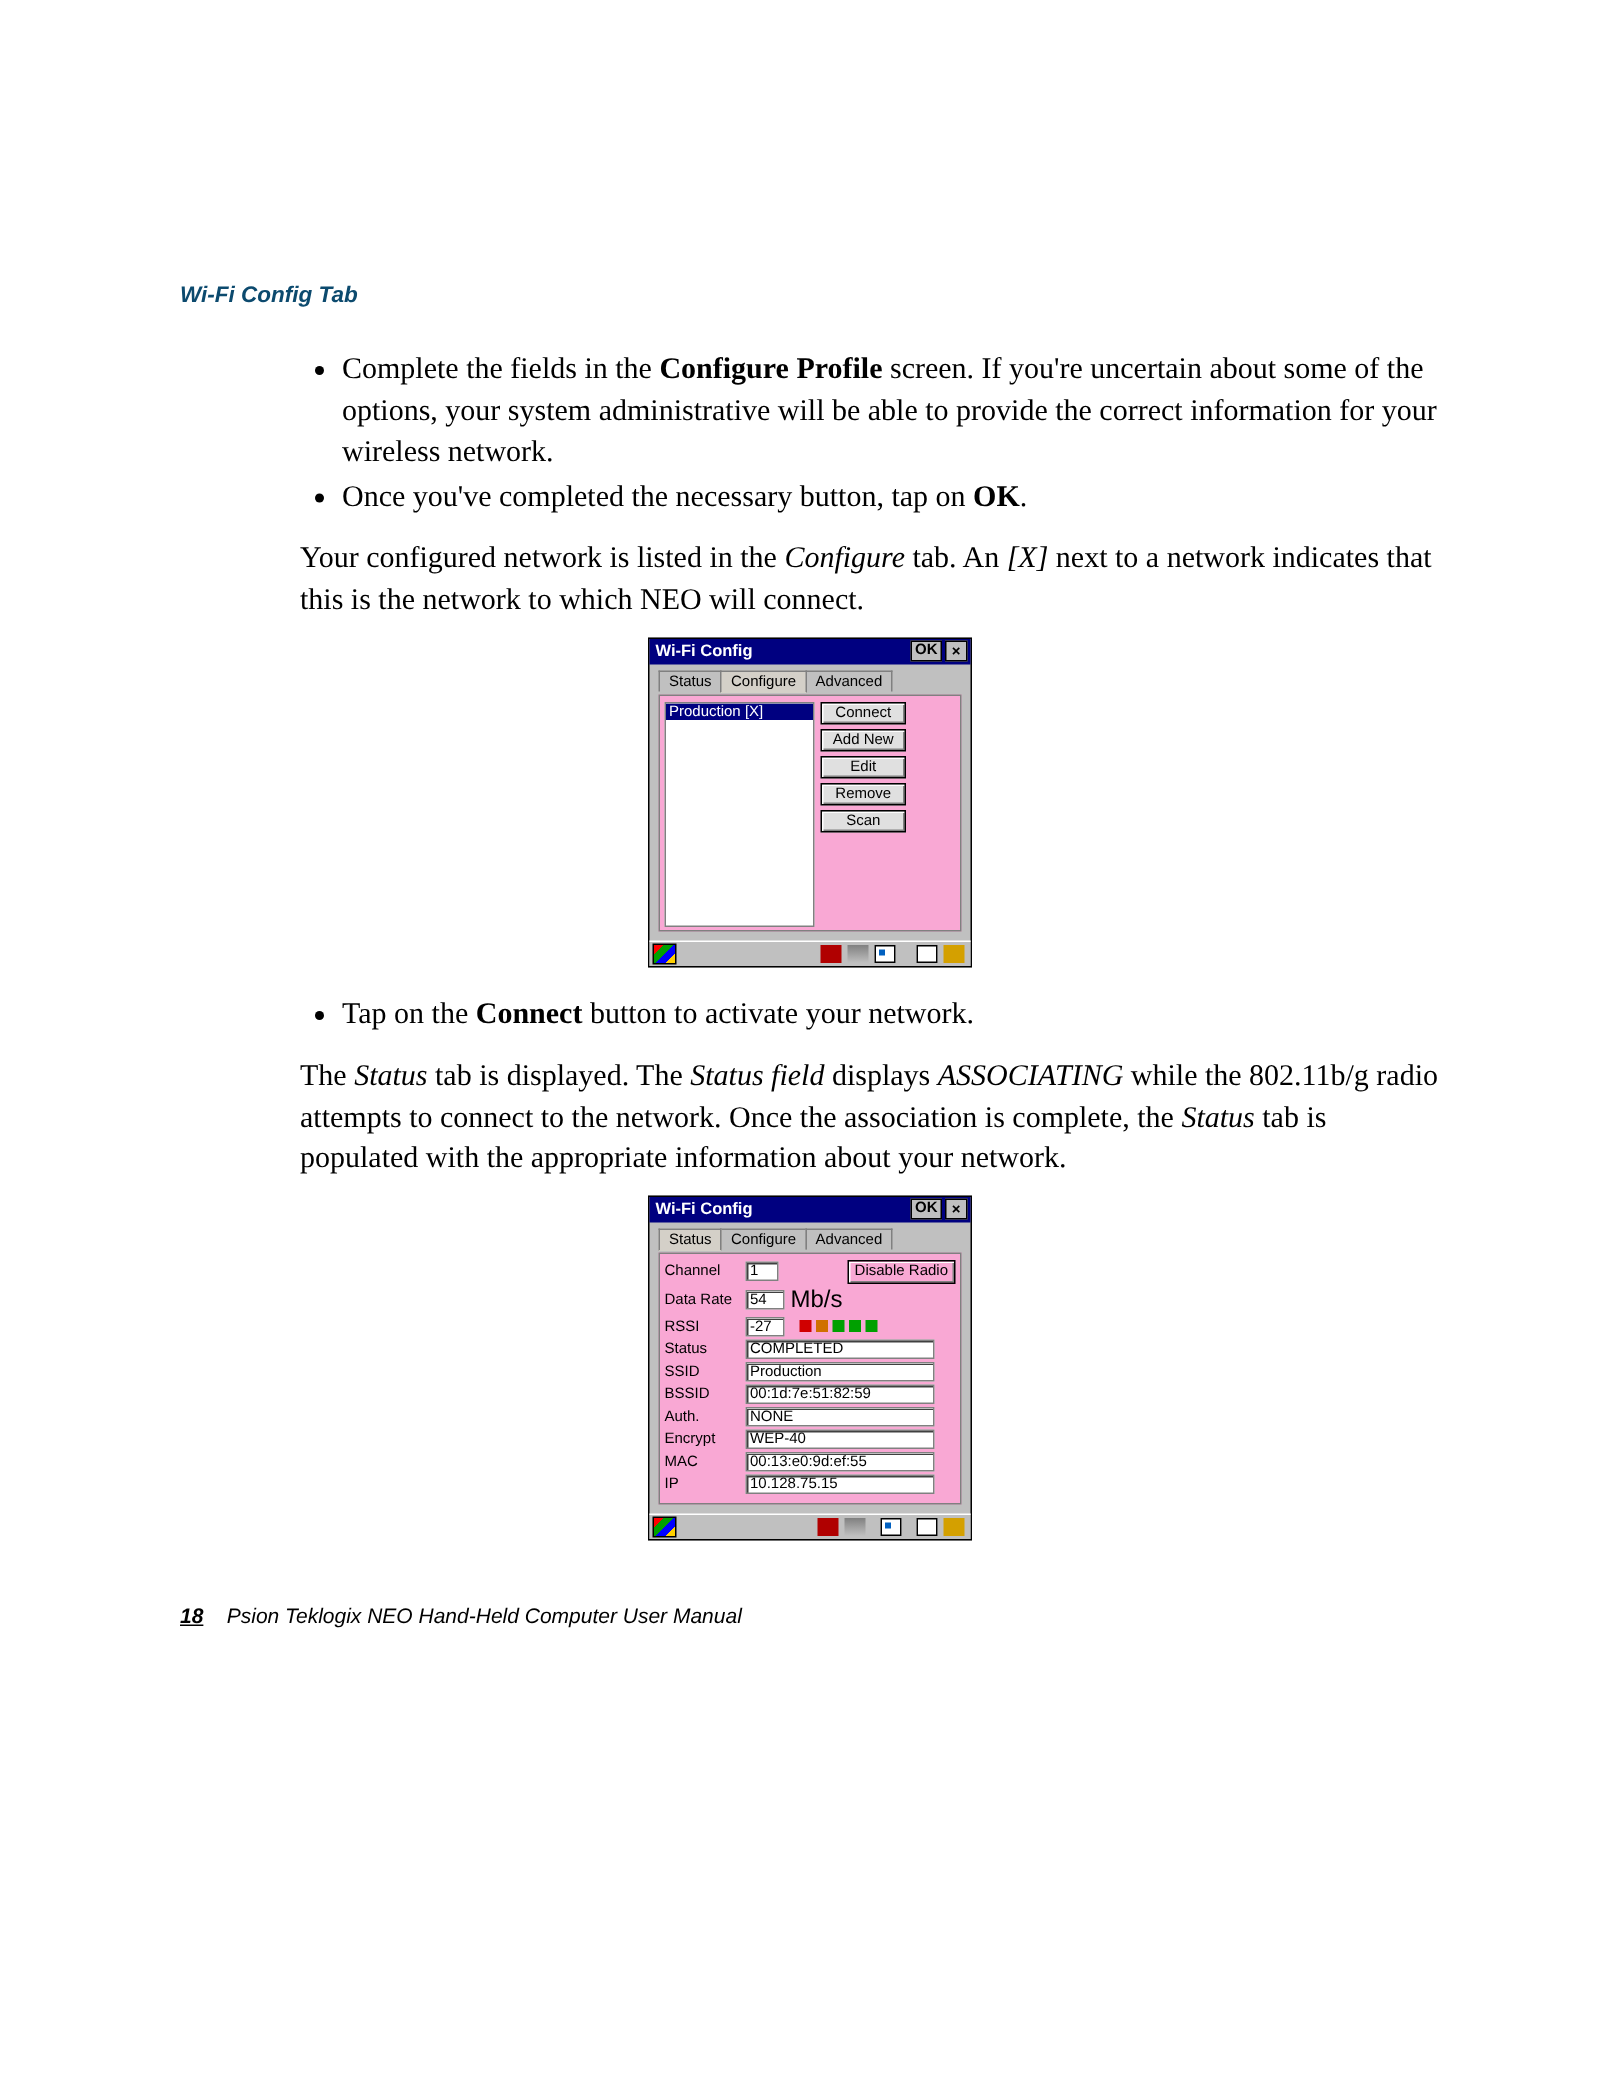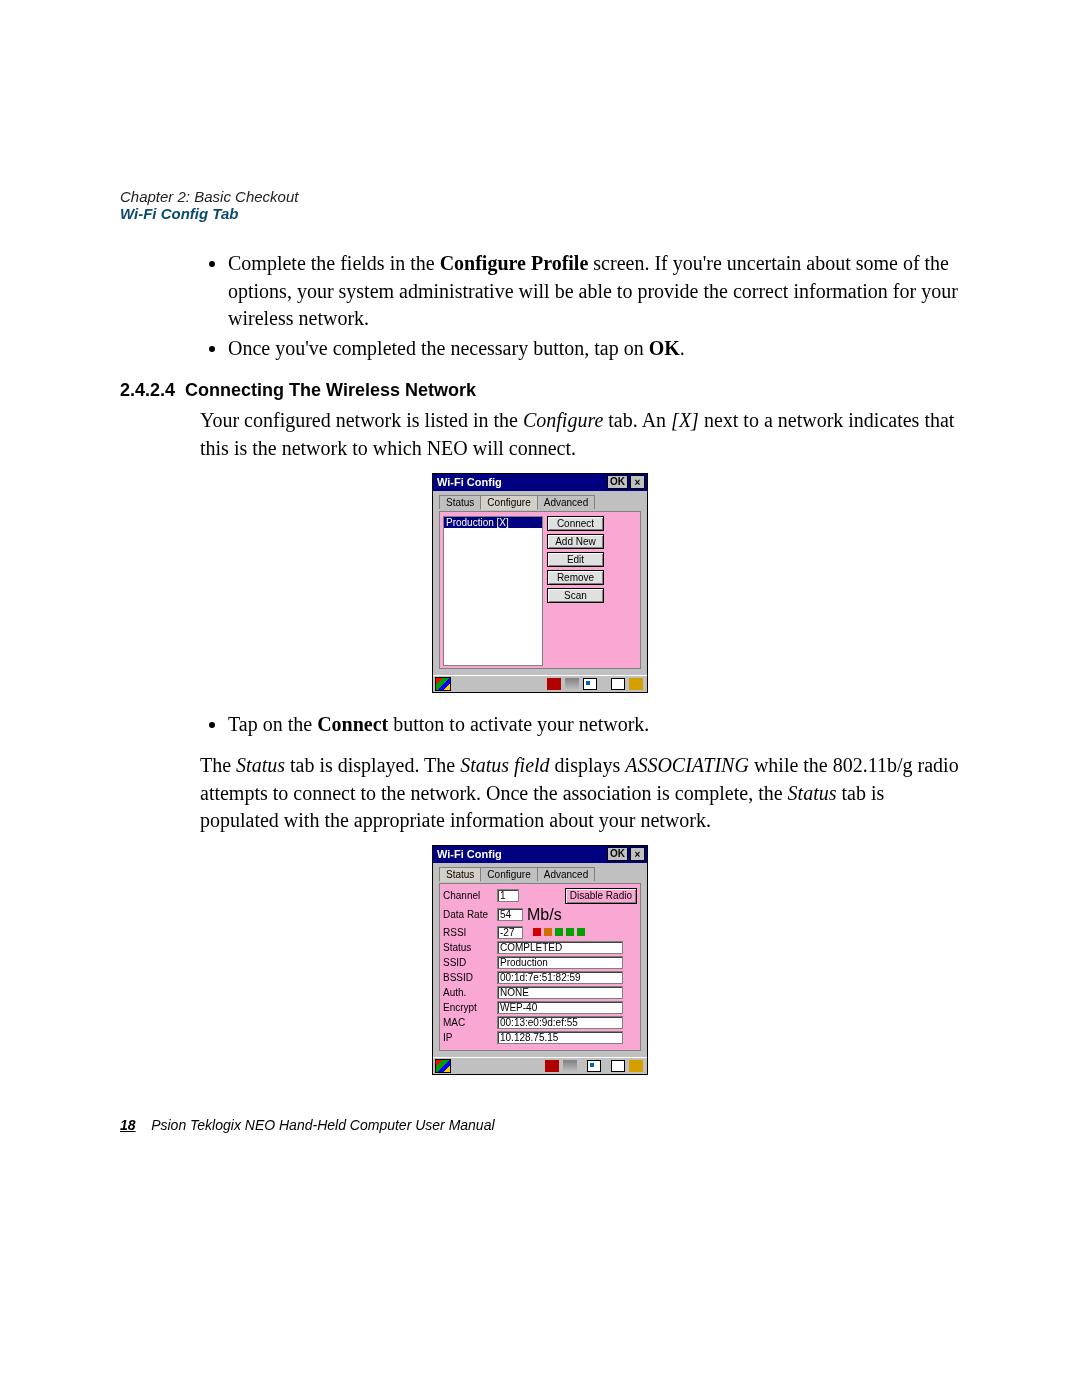--- a/index.html
+++ b/index.html
@@ -200,37 +200,33 @@
   .ico-wave { background: linear-gradient(#808080,#c0c0c0); }
   .ico-doc { background:#fff; border:1px solid #000; box-sizing:border-box; position:relative; }
   .ico-doc::after{ content:""; position:absolute; left:2px; top:2px; width:4px; height:4px; background:#0060c0;}
   .ico-bat { background:#fff; border:1px solid #000; box-sizing:border-box;}
   .ico-gold { background:#d4a000; }
 </style>
 </head>
 <body>
 
 <div class="page">
-  <div class="header-chap">Chapter 2: Basic Checkout</div>
   <div class="header-sub">Wi-Fi Config Tab</div>
 
   <div class="body-block">
     <ul class="body-list">
       <li>
         <span>Complete the fields in the </span><span class="bold">Configure Profile</span><span> screen. If you're uncertain about some of the options, your system administrative will be able to provide the correct information for your wireless network.</span>
       </li>
       <li>
         <span>Once you've completed the necessary button, tap on </span><span class="bold">OK</span><span>.</span>
       </li>
     </ul>
   </div>
 
-  <div class="section-heading">
-    <span>2.4.2.4</span>&nbsp;&nbsp;<span>Connecting The Wireless Network</span>
-  </div>
 
   <p class="body-p">
     <span>Your configured network is listed in the </span><span class="italic">Configure</span><span> tab. An </span><span class="italic">[X]</span><span> next to a network indicates that this is the network to which NEO will connect.</span>
   </p>
 
   <div class="dialog-wrap">
     <div class="ce-win">
       <div class="ce-title">
         <span class="ce-title-text">Wi-Fi Config</span>
         <span class="ce-ok">OK</span>

